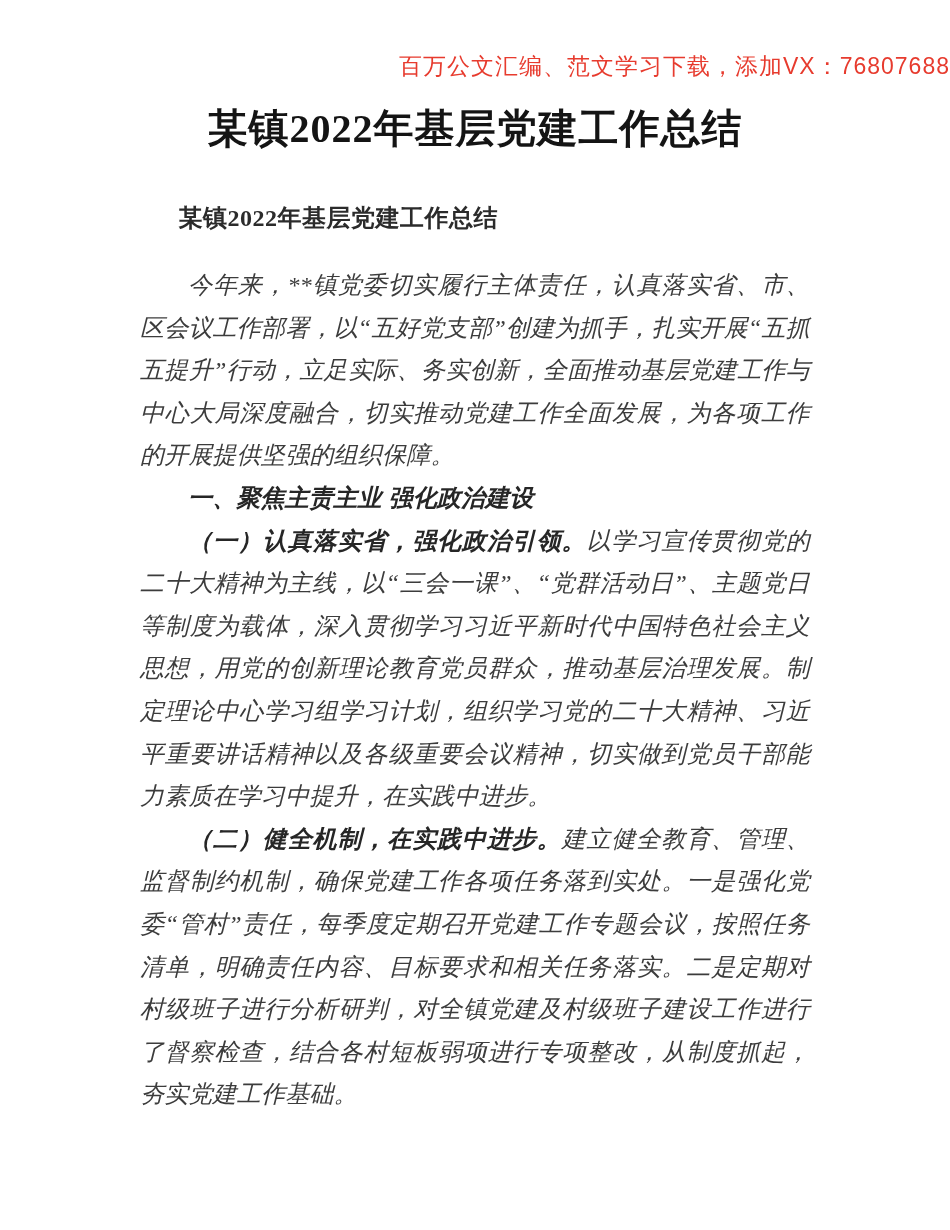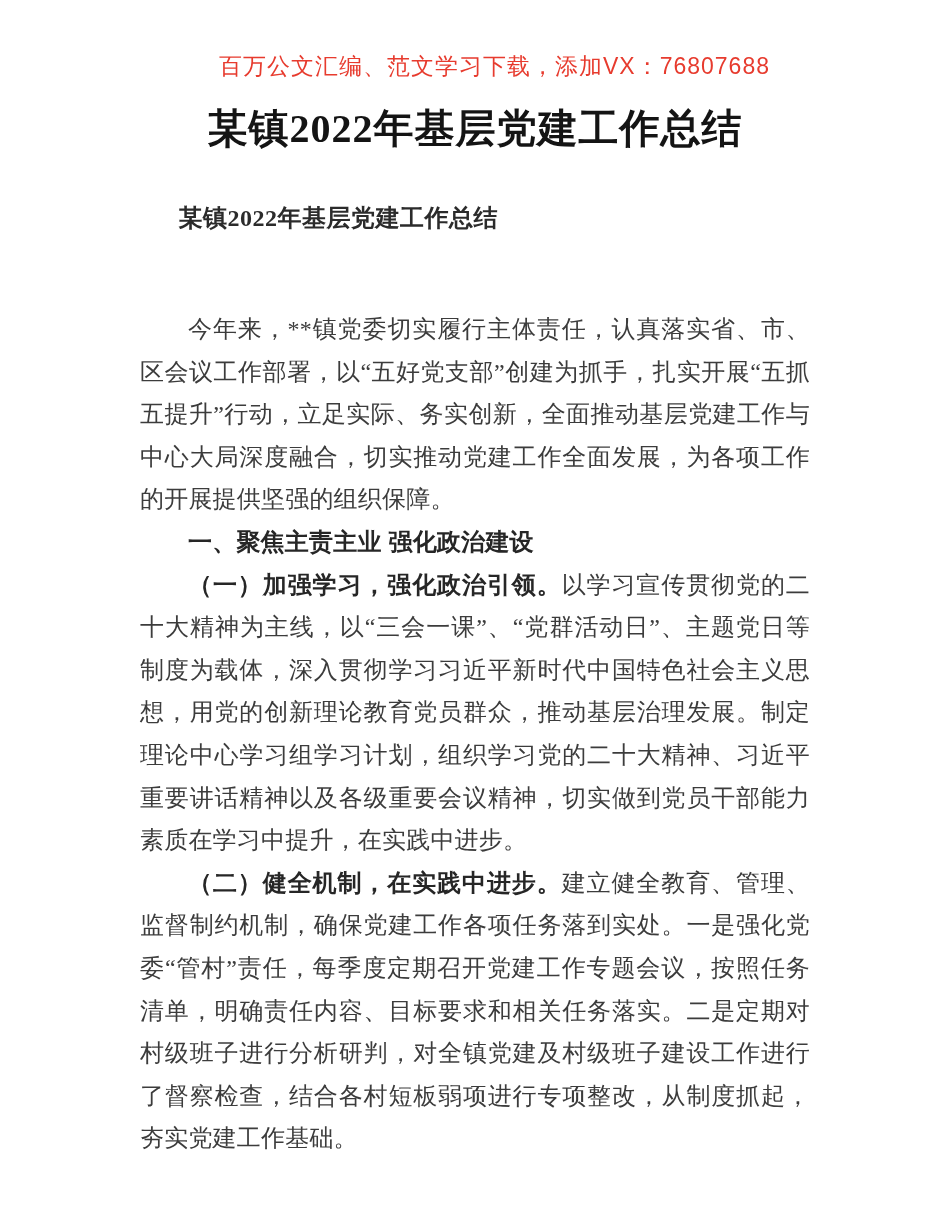--- a/index.html
+++ b/index.html
@@ -10,21 +10,21 @@
   .page {
     position: relative;
     width: 950px;
     height: 1230px;
     background: #ffffff;
     overflow: hidden;
     font-family: "Liberation Serif", "DejaVu Serif", serif;
   }
   .promo-banner {
     padding-top: 52px;
-    text-align: center;
+    text-align: right;
     font-family: "Liberation Sans", "DejaVu Sans", sans-serif;
     font-size: 23px;
     line-height: 28px;
     font-weight: 400;
     letter-spacing: 1px;
     color: #e73b2e;
     padding-left: 39px;
   }
   .doc-title {
     margin: 24px 0 0 0;
@@ -43,21 +43,22 @@
     margin: 48px 0 0 0;
     text-indent: 1.6em;
     font-size: 24px;
     line-height: 32px;
     font-weight: 700;
     letter-spacing: 0.5px;
     color: #2b2b2b;
     font-family: "Liberation Serif", "DejaVu Serif", serif;
   }
   .body-text {
-    margin-top: 74px;
+    margin-top: 30px;
+    font-style: italic;
   }
   .body-text p {
     margin: 0;
     font-size: 24px;
     line-height: 42.6px;
     text-align: justify;
     text-indent: 2em;
     color: #3c3c3c;
     letter-spacing: 0.2px;
   }
@@ -83,17 +84,17 @@
   <div class="promo-banner">百万公文汇编、范文学习下载，添加VX：76807688</div>
 
   <h1 class="doc-title">某镇2022年基层党建工作总结</h1>
 
   <div class="content">
     <h2 class="doc-subtitle">某镇2022年基层党建工作总结</h2>
 
     <div class="body-text">
         <p><span class="seg-regular">今年来，**镇党委切实履行主体责任，认真落实省、市、区会议工作部署，以“五好党支部”创建为抓手，扎实开展“五抓五提升”行动，立足实际、务实创新，全面推动基层党建工作与中心大局深度融合，切实推动党建工作全面发展，为各项工作的开展提供坚强的组织保障。</span></p>
         <p class="heading"><span class="seg-bold">一、聚焦主责主业 强化政治建设</span></p>
-        <p><span class="seg-bold">（一）加强学习，强化政治引领。</span><span class="seg-regular">以学习宣传贯彻党的二十大精神为主线，以“三会一课”、“党群活动日”、主题党日等制度为载体，深入贯彻学习习近平新时代中国特色社会主义思想，用党的创新理论教育党员群众，推动基层治理发展。制定理论中心学习组学习计划，组织学习党的二十大精神、习近平重要讲话精神以及各级重要会议精神，切实做到党员干部能力素质在学习中提升，在实践中进步。</span></p>
+        <p><span class="seg-bold">（一）认真落实省，强化政治引领。</span><span class="seg-regular">以学习宣传贯彻党的二十大精神为主线，以“三会一课”、“党群活动日”、主题党日等制度为载体，深入贯彻学习习近平新时代中国特色社会主义思想，用党的创新理论教育党员群众，推动基层治理发展。制定理论中心学习组学习计划，组织学习党的二十大精神、习近平重要讲话精神以及各级重要会议精神，切实做到党员干部能力素质在学习中提升，在实践中进步。</span></p>
         <p><span class="seg-bold">（二）健全机制，在实践中进步。</span><span class="seg-regular">建立健全教育、管理、监督制约机制，确保党建工作各项任务落到实处。一是强化党委“管村”责任，每季度定期召开党建工作专题会议，按照任务清单，明确责任内容、目标要求和相关任务落实。二是定期对村级班子进行分析研判，对全镇党建及村级班子建设工作进行了督察检查，结合各村短板弱项进行专项整改，从制度抓起，夯实党建工作基础。</span></p>
       </div>
   </div>
 </div>
 
 </body></html>

